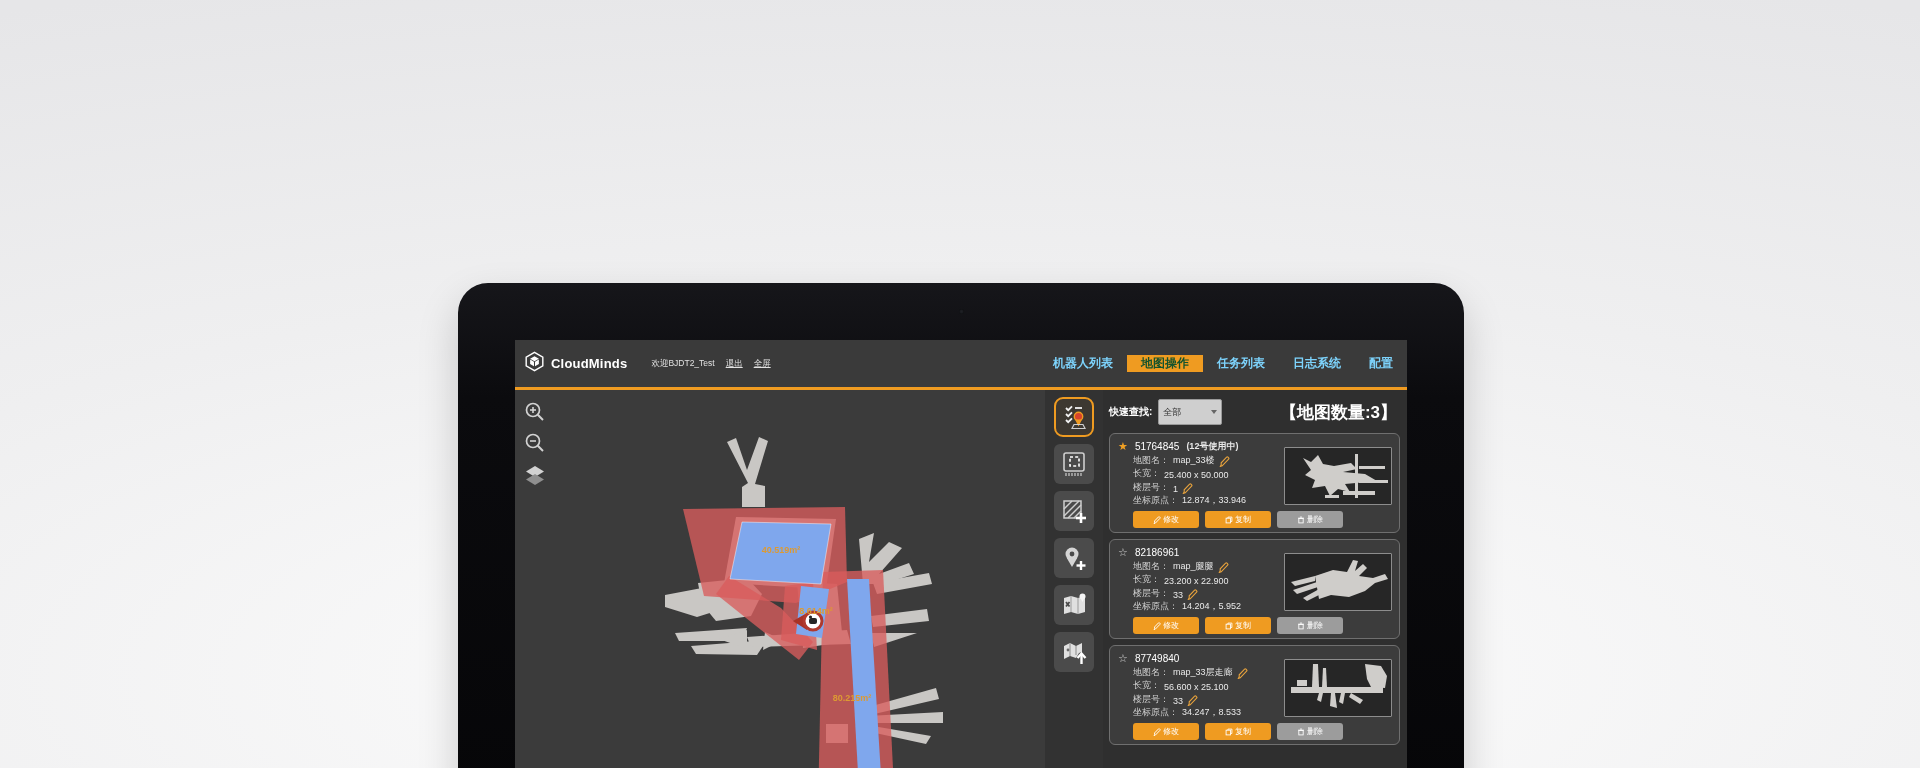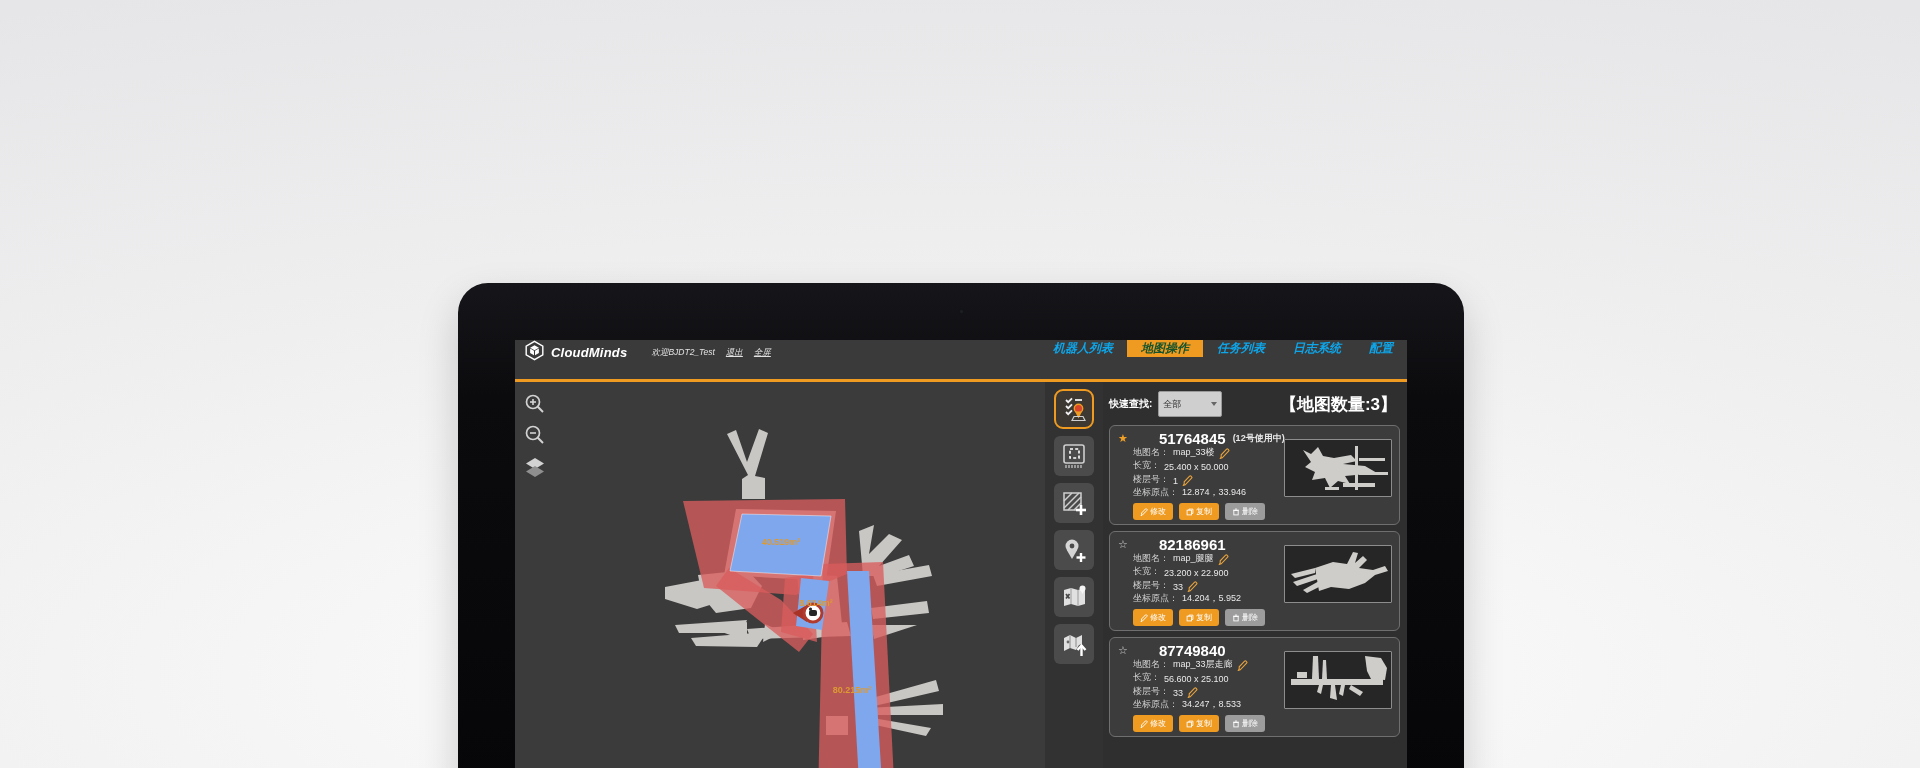--- a/index.html
+++ b/index.html
@@ -10,30 +10,30 @@
   
   .laptop { position:absolute; left:458px; top:283px; width:1006px; height:520px;
     background:linear-gradient(180deg,#16161a 0%, #0b0b0e 22%, #060608 100%);
     border-radius:30px 30px 0 0; box-shadow:0 18px 40px rgba(0,0,0,.18); padding:57px 57px 0 57px; }
   .webcam { position:absolute; left:50%; top:26px; width:5px; height:5px; margin-left:-2px;
     border-radius:50%; background:#1f2126; box-shadow:0 0 2px #000 inset; }
 
   .screen { position:relative; width:892px; height:463px; background:#323232; overflow:hidden; }
 
   
-  .navbar { height:42px; background:#3a3a3a; border-bottom:3px solid #EF9B21;
-    display:flex; align-items:flex-start; color:#fff;font-style:italic; }
+  .navbar { height:50px; background:#3a3a3a; border-bottom:3px solid #EF9B21;
+    display:flex; align-items:center; color:#fff; }
   .nav-left { display:flex; align-items:center; padding-left:9px; }
   .brand { display:flex; align-items:center; gap:6px; }
   .brand-text { font-size:13px; font-weight:bold; letter-spacing:.2px; }
   .welcome { margin-left:24px; font-size:8.5px; color:#e2e2e2; display:flex; align-items:center; gap:11px; }
   .welcome a { color:#e2e2e2; text-decoration:underline; cursor:pointer; }
   .nav-tabs { margin-left:auto; display:flex; align-items:stretch; }
   .tab { display:flex; align-items:center; justify-content:center; padding:0 14px;
-    font-size:12px; font-weight:bold; color:#0ea5e9; cursor:pointer; }
+    font-size:12px; font-weight:bold; color:#7dd3fc; cursor:pointer; }
   .tab.active { background:#EF9B21; color:#14532d; }
 
   
   .main { display:flex; height:418px; }
   .map-area { position:relative; width:530px; background:#3b3b3b; }
   .map-canvas { position:absolute; inset:0; }
   .map-controls { position:absolute; left:8px; top:10px; display:flex; flex-direction:column; gap:7px; z-index:5; }
   .mc-btn { width:24px; height:24px; cursor:pointer; display:flex; align-items:center; justify-content:center; }
 
   
@@ -51,28 +51,28 @@
   .filter-val { font-size:9px; color:#333; flex:1; }
   .chev { width:0; height:0; border-left:3.5px solid transparent; border-right:3.5px solid transparent;
     border-top:4px solid #666; }
   .map-count { margin-left:auto; font-size:17px; font-weight:bold; color:#fff; }
 
   .card { position:relative; width:291px; margin:0 0 6px 4px; background:#3c3c3c;
     border:1px solid #6f6f6f; border-radius:6px; padding:5px 8px 6px 8px; height:100px; cursor:pointer; }
   .card-head { display:flex; align-items:center; gap:7px; height:14px; }
   .star { font-size:11px; color:#c9c9c9; line-height:1; cursor:pointer; }
   .star.on { color:#F0A024; }
-  .card-id { font-size:15px; font-weight:bold; color:#fff;margin-left:24px; }
+  .card-id { font-size:10px; font-weight:normal; color:#fff; }
   .card-note { font-size:9px; font-weight:bold; color:#e8e8e8; }
   .card-row { display:flex; align-items:flex-end; gap:4px; height:13.5px; font-size:9px; color:#d3d3d3; padding-left:15px; }
   .card-row .val { color:#e9e9e9; }
   .edit-ic { display:inline-flex; cursor:pointer; }
   .card-btns { display:flex; gap:6px; padding-left:15px; margin-top:4px; }
   .cbtn { display:inline-flex; align-items:center; gap:2px; font-size:8px; color:#fff;
-    background:#EF9B21; border:none; border-radius:3px; padding:3px 7px; cursor:pointer;justify-content:center; }
+    background:#EF9B21; border:none; border-radius:3px; padding:3px 20px; cursor:pointer;justify-content:center; }
   .cbtn.gray { background:#9c9c9c; }
   .thumb { position:absolute; right:7px; top:13px; width:108px; height:58px; background:#262626;
     border:1px solid #8d8d8d; border-radius:1px; }
   .thumb svg { display:block; }
 </style>
 </head>
 <body>
 
 <div id="stage">
   <div class="laptop">

